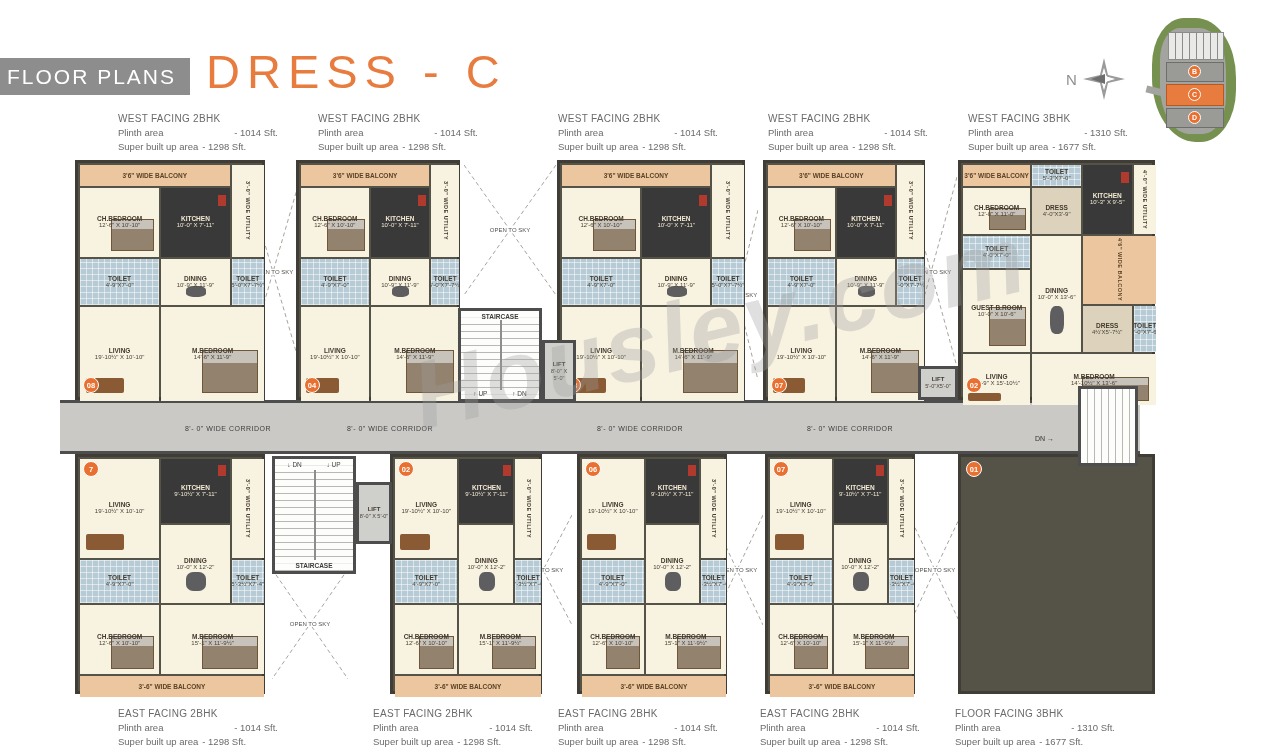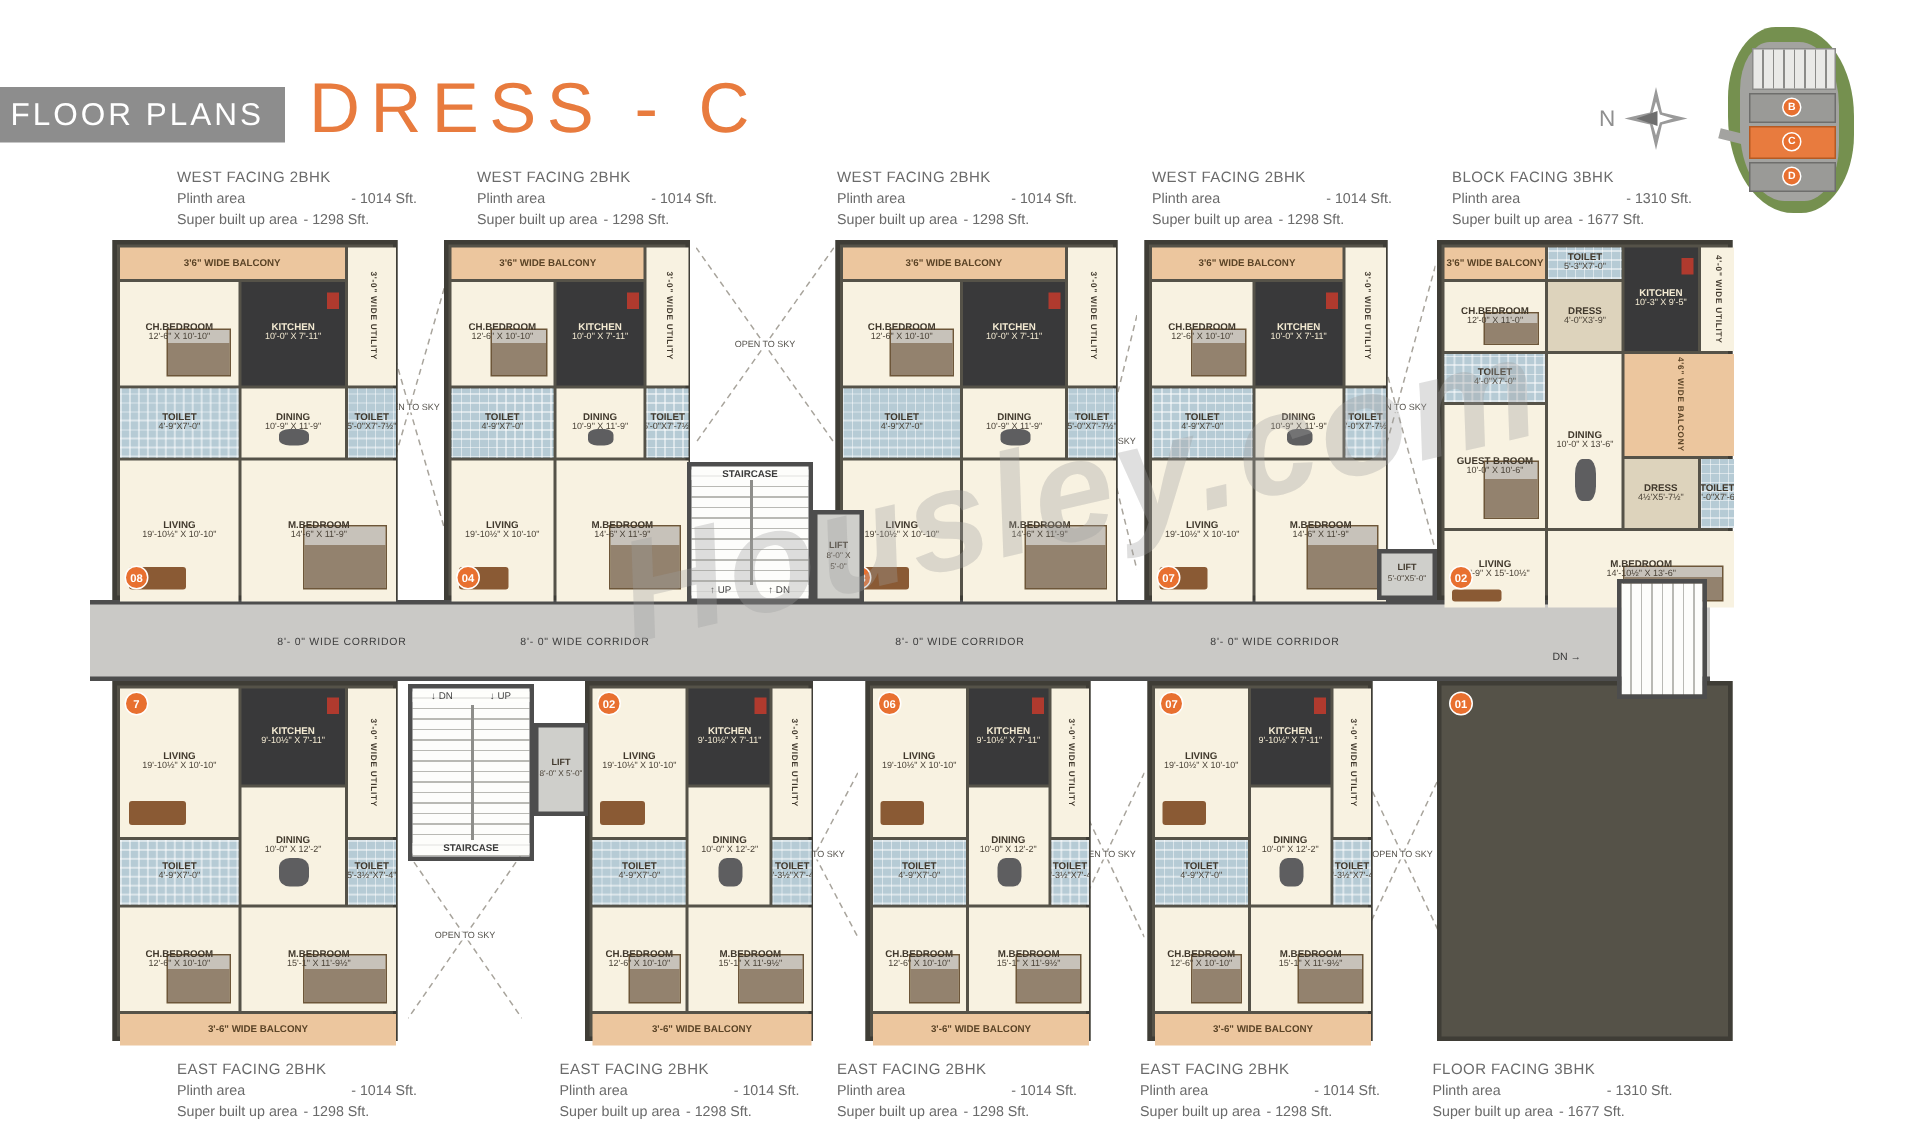--- a/index.html
+++ b/index.html
@@ -588,21 +588,21 @@
   <div class="row">
       <span class="l">Plinth area</span>
       <span class="v">- 1014 Sft.</span>
     </div>
   <div class="row2">
       <span class="l">Super built up area</span>
       <span class="v">- 1298 Sft.</span>
     </div>
   </div>
 <div class="uinfo" style="left: 968px; top: 112px;">
-    <div class="t">BLOCK FACING 3BHK</div>
+    <div class="t">WEST FACING 3BHK</div>
   <div class="row">
       <span class="l">Plinth area</span>
       <span class="v">- 1310 Sft.</span>
     </div>
   <div class="row2">
       <span class="l">Super built up area</span>
       <span class="v">- 1677 Sft.</span>
     </div>
   </div>
 <div class="uinfo" style="left: 118px; top: 707px;">

